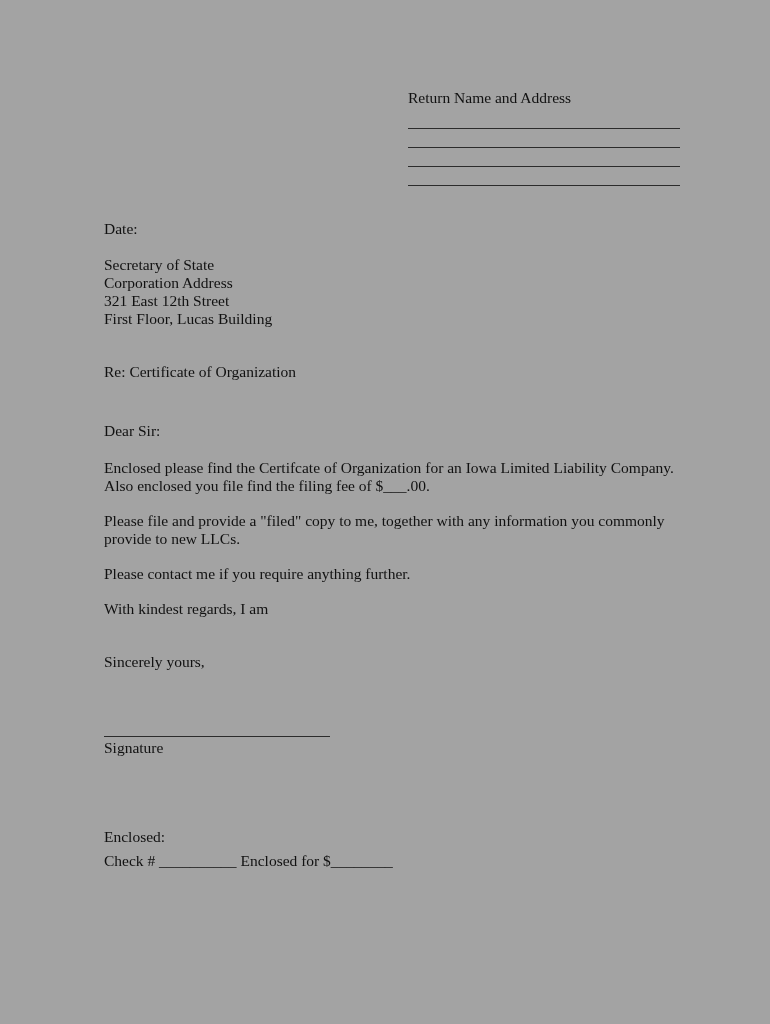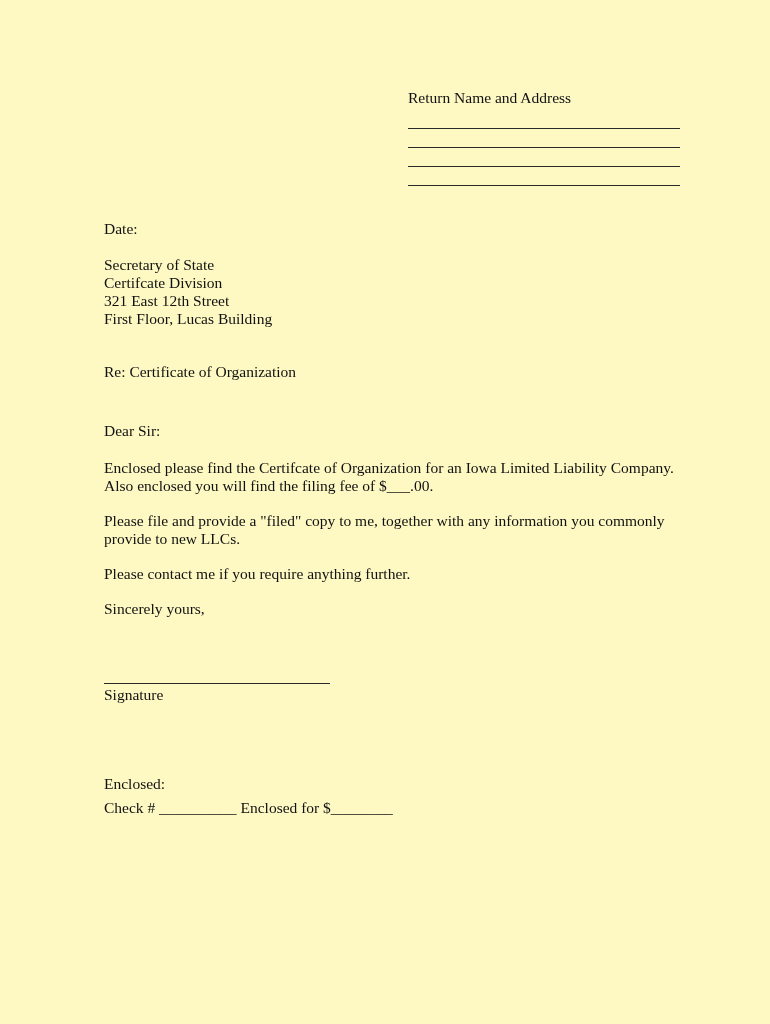--- a/index.html
+++ b/index.html
@@ -12,21 +12,21 @@
     height: 1024px;
     position: relative;
     font-family: "Liberation Serif", "DejaVu Serif", serif;
     font-size: 15.5px;
     line-height: 18px;
     color: #111111;
   }
   .page {
     position: absolute;
     inset: 0;
-    background: #fef9c3;
+    background: #a3a3a3;
   }
 
   
   .return-block {
     position: absolute;
     left: 408px;
     top: 89px;
     width: 272px;
   }
   .return-label {
@@ -83,32 +83,33 @@
     <div class="blank-line"></div>
     <div class="blank-line"></div>
   </div>
 
   <div class="letter">
 
     <p class="block date-label">Date:</p>
 
     <div class="recipient-block">
       <span class="line">Secretary of State</span>
-      <span class="line">Certifcate Division</span>
+      <span class="line">Corporation Address</span>
       <span class="line">321 East 12th Street</span>
       <span class="line">First Floor, Lucas Building</span>
     </div>
 
     <p class="block re-line">Re: Certificate of Organization</p>
 
     <p class="block salutation">Dear Sir:</p>
 
-    <p class="block para">Enclosed please find the Certifcate of Organization for an Iowa Limited Liability Company. Also enclosed you will find the filing fee of $___.00.</p>
+    <p class="block para">Enclosed please find the Certifcate of Organization for an Iowa Limited Liability Company. Also enclosed you file find the filing fee of $___.00.</p>
     <p class="block para">Please file and provide a "filed" copy to me, together with any information you commonly provide to new LLCs.</p>
     <p class="block para">Please contact me if you require anything further.</p>
+    <p class="block para-last">With kindest regards, I am</p>
 
     <p class="block closing">Sincerely yours,</p>
 
     <div class="signature-area">
       <div class="signature-line"></div>
       <span class="line">Signature</span>
     </div>
 
     <div class="enclosed-area">
       <p class="block enclosed-label">Enclosed:</p>

